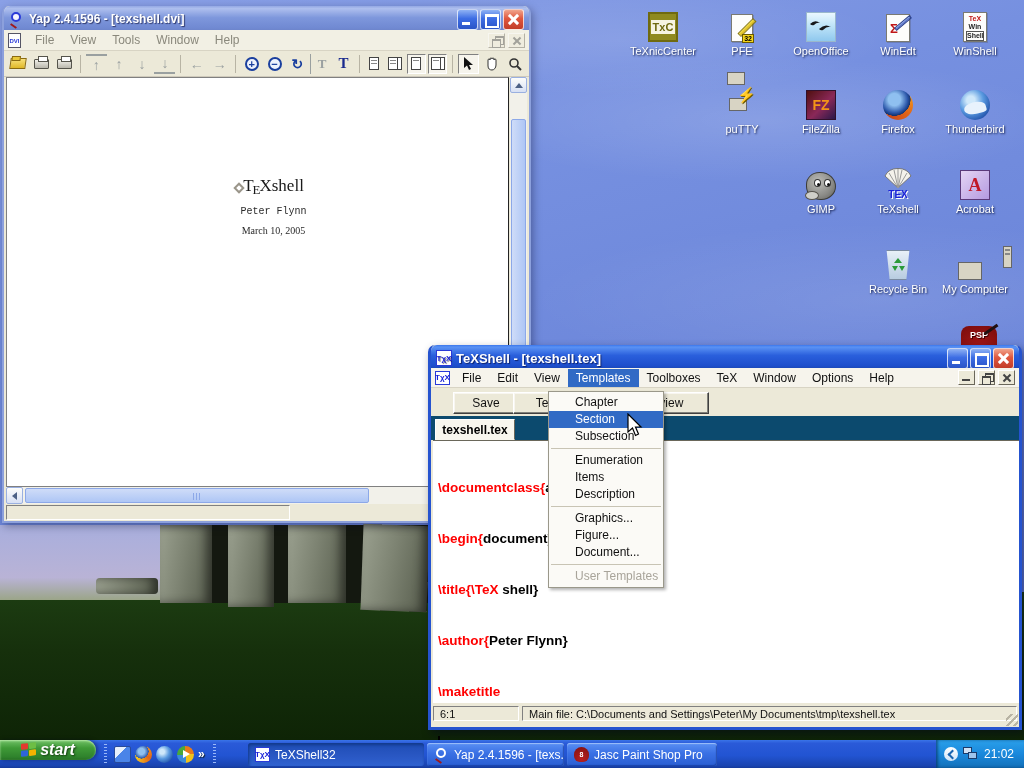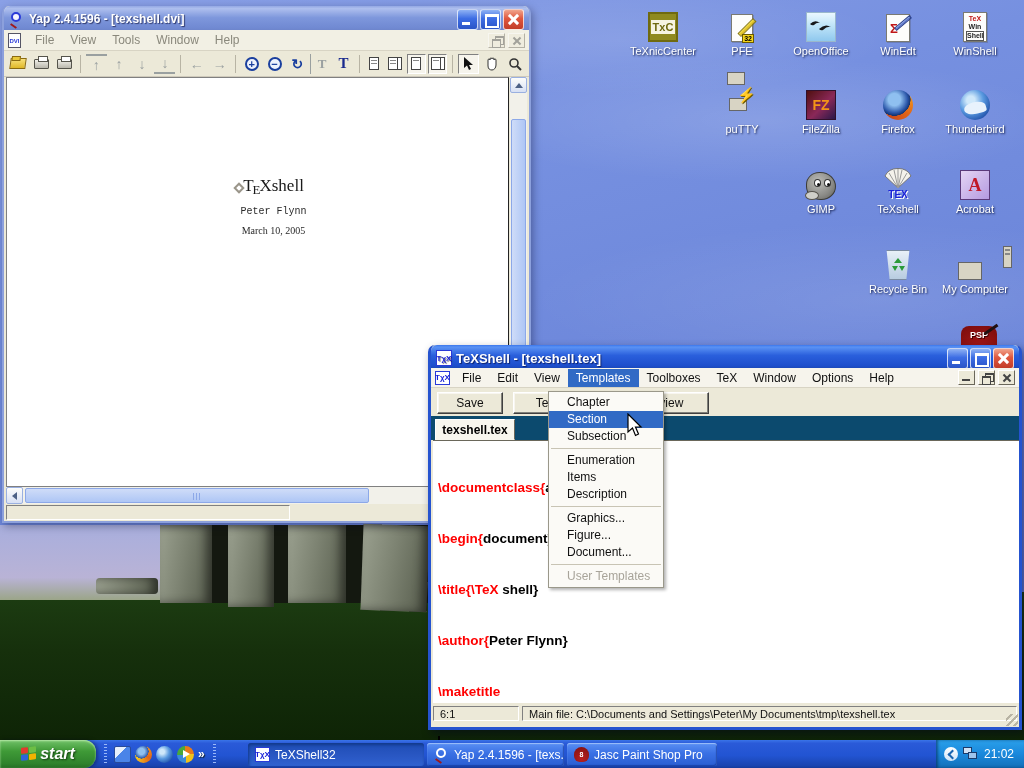--- a/index.html
+++ b/index.html
@@ -163,29 +163,29 @@
     border:1px solid; border-color:#fff #6a675a #f8f6ee #fff; font-weight:bold; font-size:12px;
     display:flex; align-items:center; justify-content:center; }
   #txs .editor { position:absolute; left:2px; top:95px; width:586px; height:263px; background:#fff;
     border-top:1px solid #6a675a; padding:4px 0 0 5px; font-weight:bold; font-size:13.5px; line-height:17px; white-space:pre; }
   .cmd { color:#f00; } .arg { color:#000; }
   .caret { display:inline-block; width:2px; height:13px; background:#000; vertical-align:-2px; }
   #txs .statusbar { left:0; top:358px; width:588px; height:24px; display:flex; gap:3px; padding:3px 2px 2px 2px; }
   
   .ddmenu { position:absolute; left:117px; top:46px; width:116px; background:#fbfaf6;
     border:1px solid #9a988a; box-shadow:2px 2px 3px rgba(0,0,0,.3); z-index:5; padding:2px 0; font-size:12px; color:#111; }
-  .dditem { height:17px; line-height:17px; padding-left:18px; }
+  .dditem { height:17px; line-height:17px; padding-left:26px; }
   .dditem.hl { background:#316ac5; color:#fff; }
   .dditem.dis { color:#a8a49a; }
   .ddsep { height:1px; background:#c8c4b4; margin:3px 2px; }
 
   
   #taskbar { position:absolute; left:0; top:740px; width:1024px; height:28px; z-index:10;
     background:linear-gradient(180deg,#3a74e8 0%,#2a5ad8 12%,#2254d2 55%,#1a44b0 92%,#153a9a 100%); }
-  #startbtn { position:absolute; left:0; top:0; width:96px; height:28px; border-radius:0 12px 12px 0;
+  #startbtn { position:absolute; left:0; top:0; width:96px; height:20px; border-radius:0 12px 12px 0;
     background:linear-gradient(180deg,#71c268 0%,#3f9a37 40%,#2f822c 85%,#266f24 100%);
     display:flex; align-items:center; justify-content:center; gap:3px;
     color:#fff; font-weight:bold; font-style:italic; font-size:16px; text-shadow:1px 1px 2px #143a10;
     box-shadow:inset 0 1px 2px #b8e8a8, 2px 0 4px rgba(0,0,20,.4); }
   .flag { width:16px; height:14px; display:grid; grid-template-columns:7px 7px; grid-template-rows:6px 6px; gap:1px; transform:skewY(-6deg); }
   .flag i { border-radius:1px; }
   .ql { position:absolute; left:104px; top:3px; height:22px; display:flex; align-items:center; gap:4px; }
   .qlgrip { width:3px; height:20px; background:repeating-linear-gradient(180deg,#9ab8f8 0 1px, transparent 1px 3px); margin-right:3px; }
   .qlicon { width:17px; height:17px; border-radius:2px; }
   .ql-desktop { background:linear-gradient(135deg,#e8f0fc 0 40%,#4a84e8 40%); border:1px solid #2a4a98; }
@@ -506,21 +506,21 @@
       <span class="mi">Window</span>
       <span class="mi">Options</span>
       <span class="mi">Help</span>
       <span class="mdibtns">
         <span class="mdib mg-min"></span>
         <span class="mdib mg-rest"></span>
         <span class="mdib mg-x"></span>
       </span>
     </div>
     <div class="btnrow">
-      <span class="winbtn" style="left:6px;width:66px;text-align:right;">Save</span>
+      <span class="winbtn" style="left:22px;width:66px;text-align:right;">Save</span>
       <span class="winbtn" style="left:82px;width:66px;">TeX</span>
       <span class="winbtn" style="left:184px;width:94px;">Preview</span>
     </div>
     <div class="tabrow">
       <span class="tab">texshell.tex</span>
     </div>
 
     <div class="editor">
       <div class="codeline"><span class="cmd">\documentclass{</span><span class="arg">article}</span></div>
       <div class="codeline"><span class="cmd">\begin{</span><span class="arg">document}</span></div>

